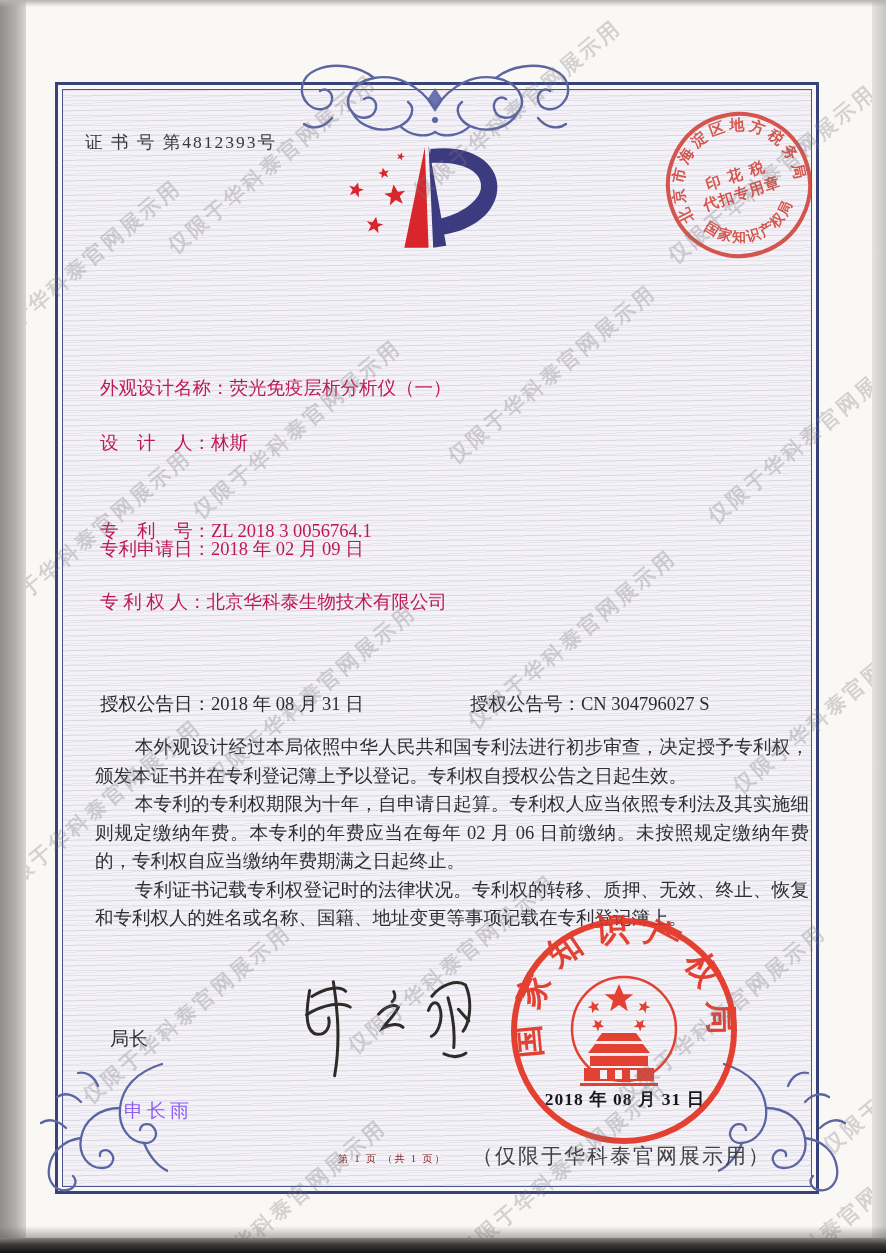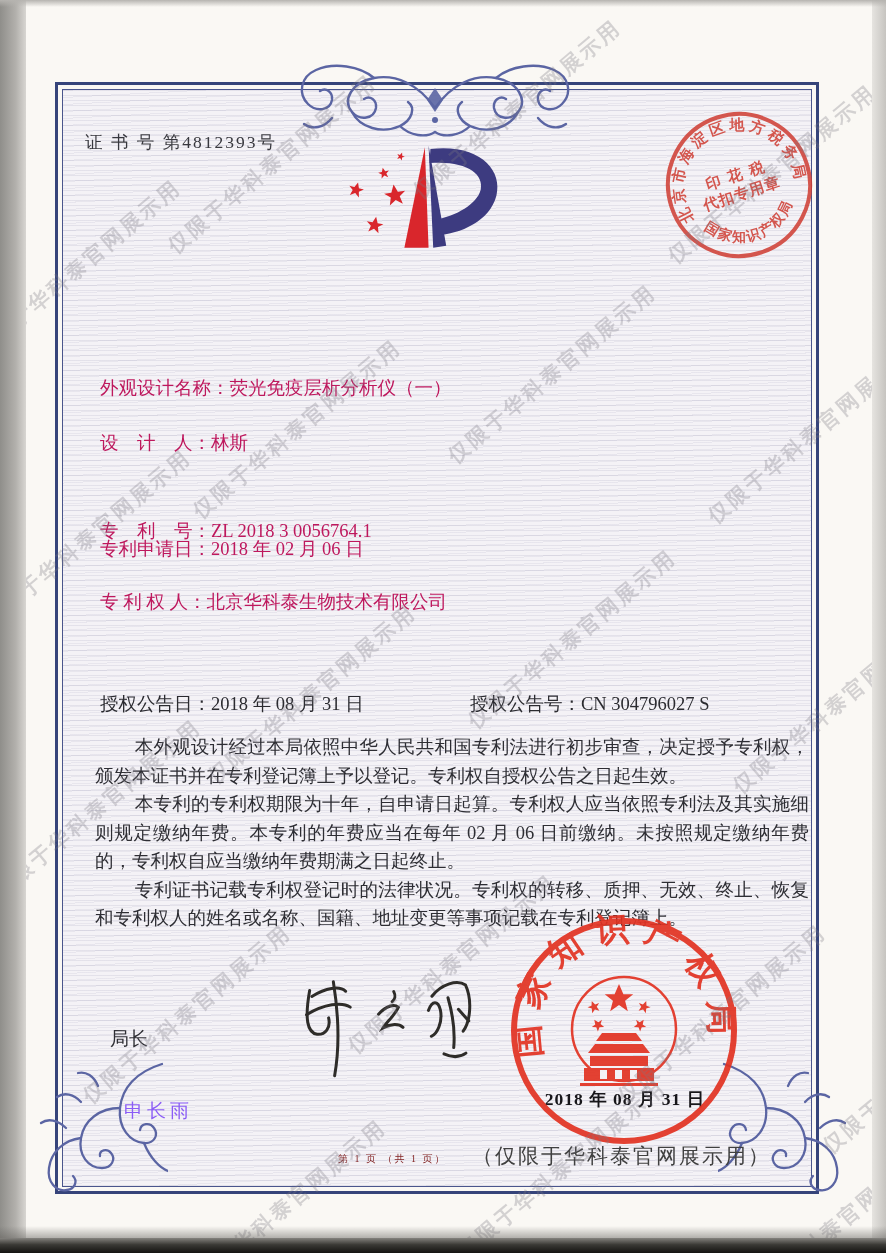--- a/index.html
+++ b/index.html
@@ -196,21 +196,21 @@
     <div class="field-row" style="top:375px;">
       <span>外观设计名称：</span><span>荧光免疫层析分析仪（一）</span>
     </div>
     <div class="field-row" style="top:430px;">
       <span>设　计　人：</span><span>林斯</span>
     </div>
     <div class="field-row" style="top:486px;margin-top:32px;">
       <span>专　利　号：</span><span>ZL 2018 3 0056764.1</span>
     </div>
     <div class="field-row" style="top:536px;">
-      <span>专利申请日：</span><span>2018 年 02 月 06 日</span>
+      <span>专利申请日：</span><span>2018 年 02 月 09 日</span>
     </div>
     <div class="field-row" style="top:589px;">
       <span>专 利 权 人：</span><span>北京华科泰生物技术有限公司</span>
     </div>
 
     <div class="grant-row">
       <span><span>授权公告日：</span><span>2018 年 08 月 31 日</span></span>
       <span class="grant-no"><span>授权公告号：</span><span>CN 304796027 S</span></span>
     </div>
 

